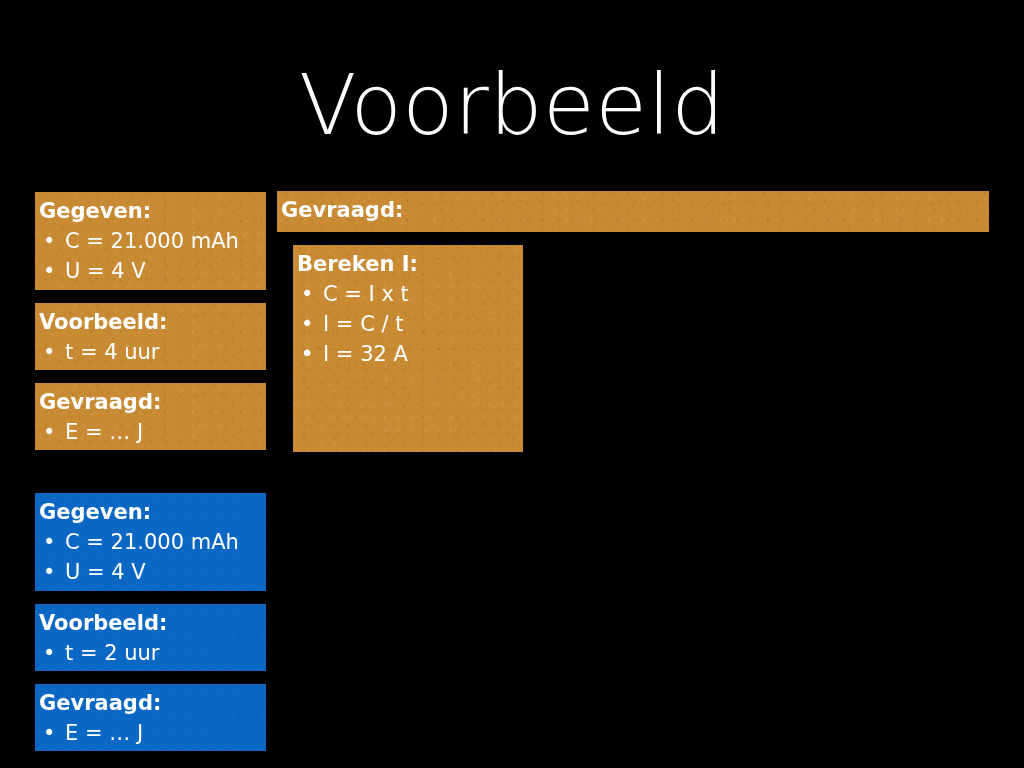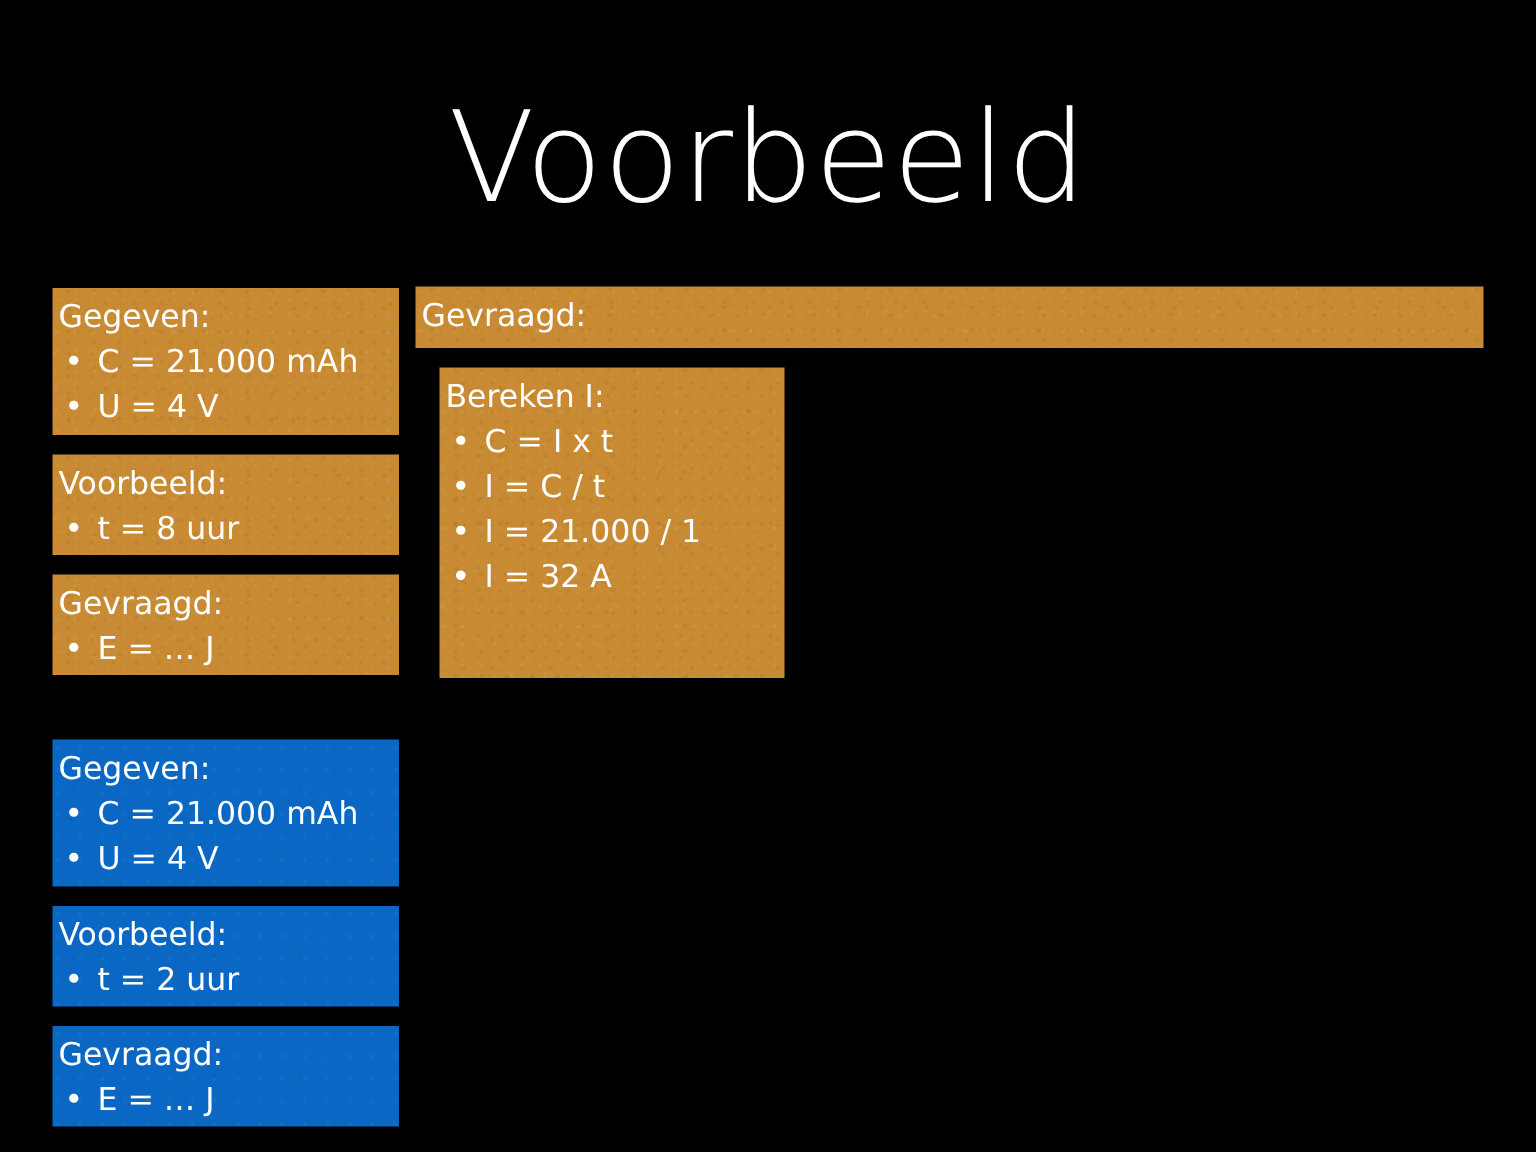--- a/index.html
+++ b/index.html
@@ -61,21 +61,21 @@
     background-color: #0a68c4;
     background-image:
       radial-gradient(circle at 22% 34%, rgba(255,255,255,0.035) 0 1px, transparent 1.6px),
       radial-gradient(circle at 68% 76%, rgba(0,0,0,0.035) 0 1px, transparent 1.6px);
     background-size: 15px 15px, 19px 19px;
   }
 
   .box-heading {
     font-size: 21px;
     line-height: 30px;
-    font-weight: 400;
+    font-weight: 700;
     white-space: nowrap;
     font-family: "DejaVu Sans", sans-serif;
   }
   .bullet-list {
     list-style: none;
     margin: 0;
     padding: 0;
   }
   .bullet-list li {
     font-size: 21px;
@@ -116,41 +116,41 @@
     <div class="box-heading">Gegeven:</div>
     <ul class="bullet-list">
       <li><span class="dot">•</span><span>C = 21.000 mAh</span></li>
       <li><span class="dot">•</span><span>U = 4 V</span></li>
     </ul>
   </div>
 
   <div class="box orange" id="box-example-orange">
     <div class="box-heading">Voorbeeld:</div>
     <ul class="bullet-list">
-      <li><span class="dot">•</span><span>t = 8 uur</span></li>
+      <li><span class="dot">•</span><span>t = 4 uur</span></li>
     </ul>
   </div>
 
   <div class="box orange" id="box-asked-orange">
     <div class="box-heading">Gevraagd:</div>
     <ul class="bullet-list">
       <li><span class="dot">•</span><span>E = … J</span></li>
     </ul>
   </div>
 
   <div class="box orange" id="box-solution-header">
     <div class="box-heading">Gevraagd:</div>
   </div>
 
   <div class="box orange" id="box-calculate">
     <div class="box-heading">Bereken I:</div>
     <ul class="bullet-list">
       <li><span class="dot">•</span><span>C = I x t</span></li>
       <li><span class="dot">•</span><span>I = C / t</span></li>
-      <li><span class="dot">•</span><span>I = 21.000 / 1</span></li>
+      <li><span class="dot">•</span></li>
       <li><span class="dot">•</span></li>
       <li><span class="dot">•</span><span>I = 32 A</span></li>
     </ul>
   </div>
 
   <div class="box blue" id="box-given-blue">
     <div class="box-heading">Gegeven:</div>
     <ul class="bullet-list">
       <li><span class="dot">•</span><span>C = 21.000 mAh</span></li>
       <li><span class="dot">•</span><span>U = 4 V</span></li>

